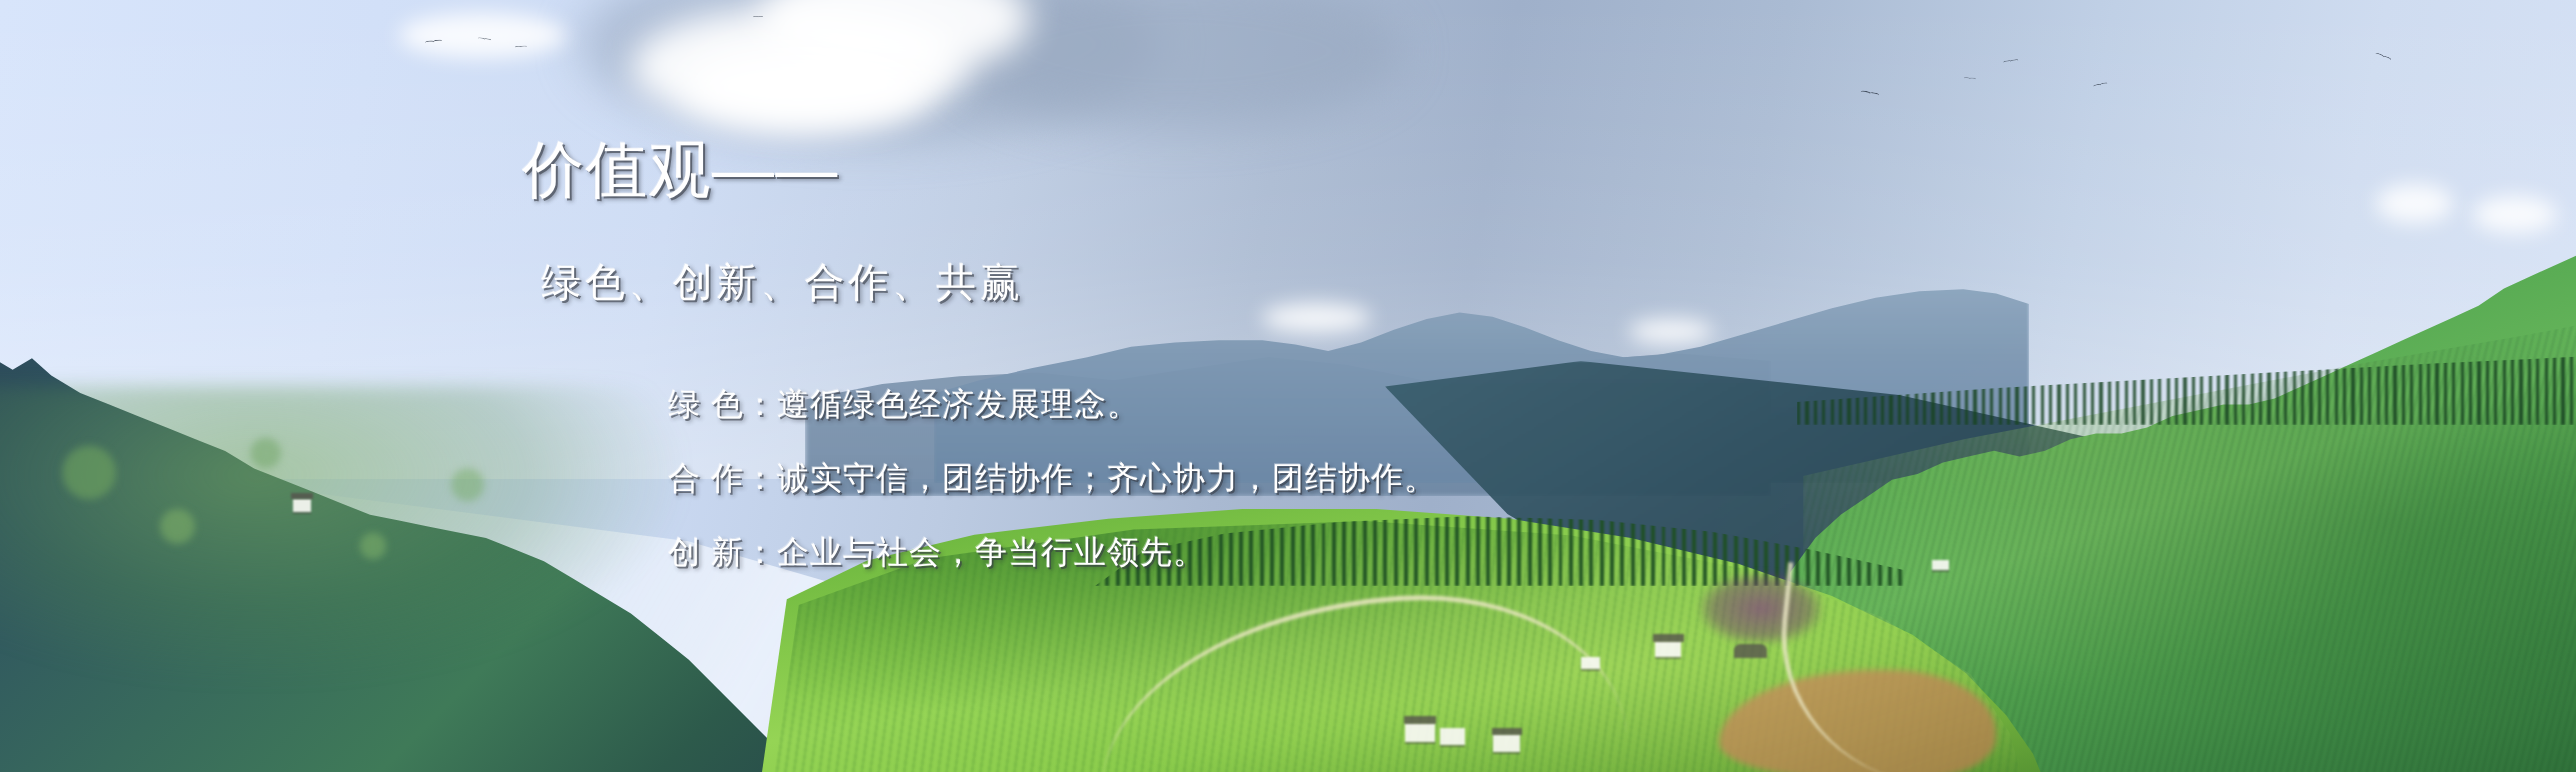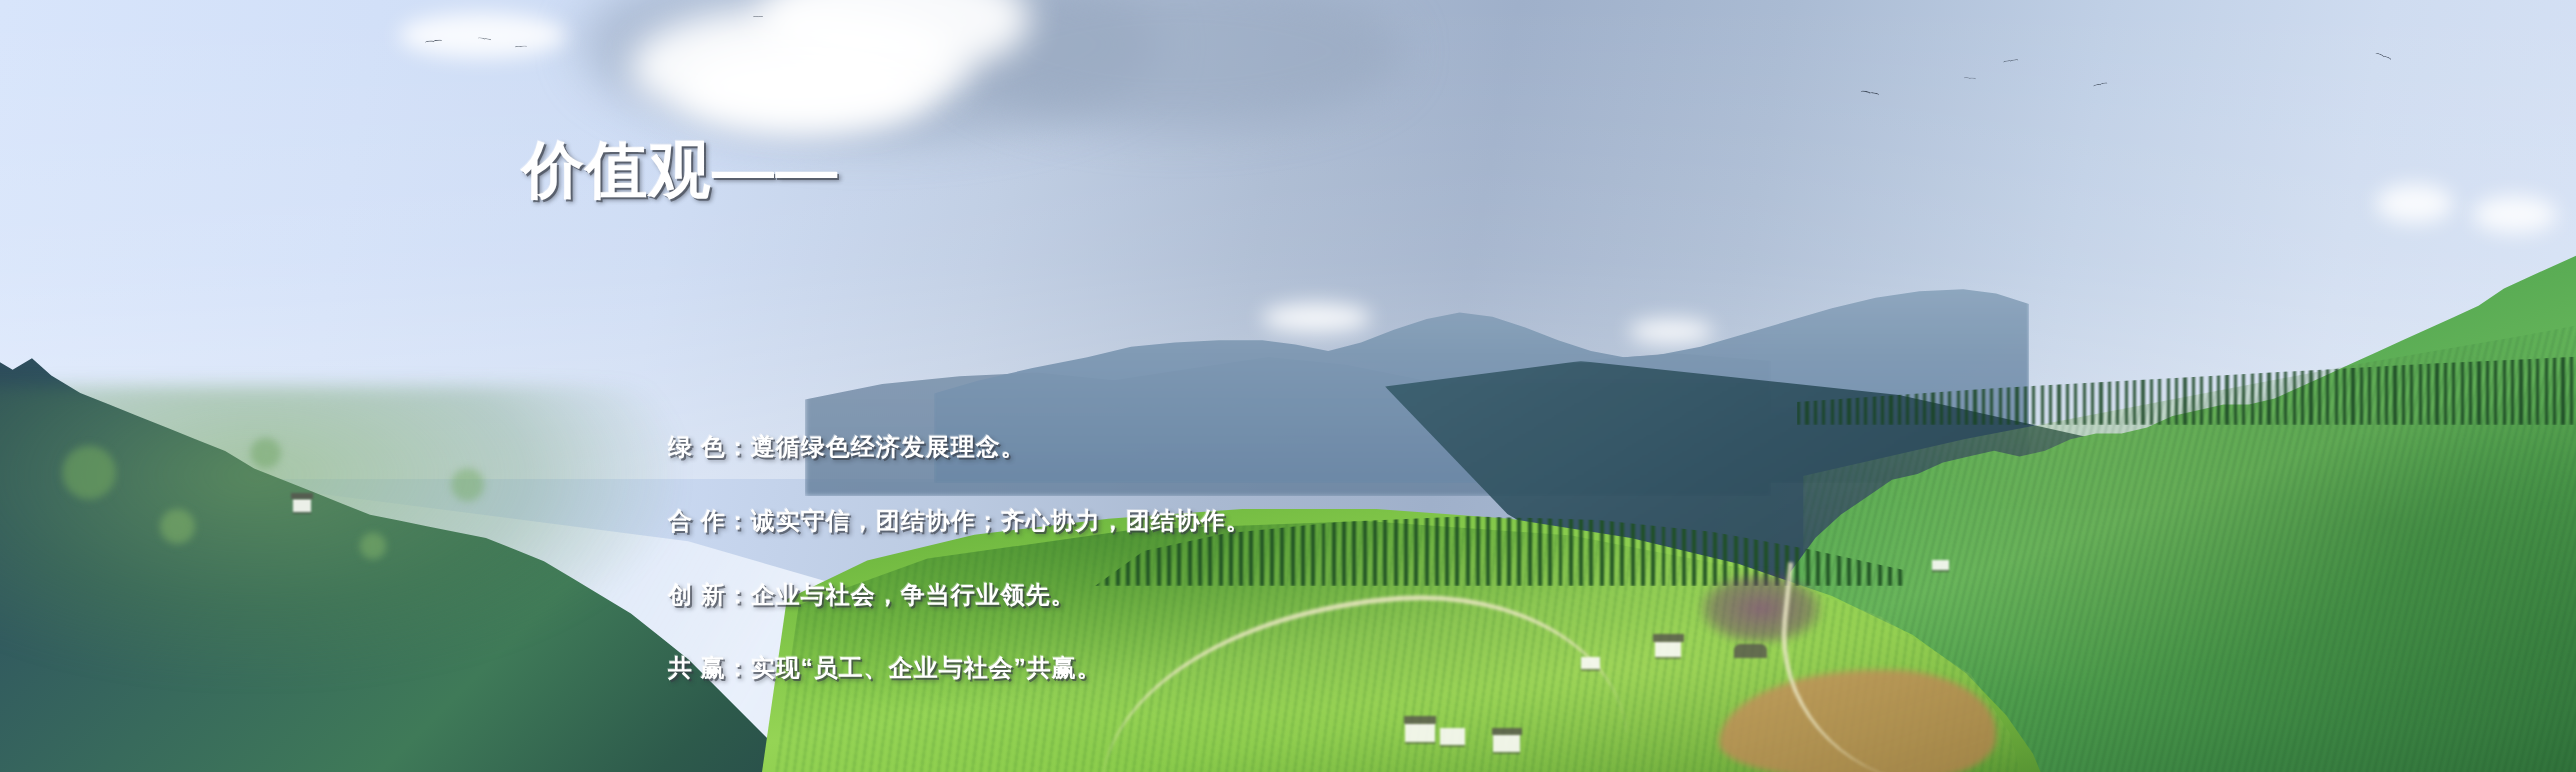--- a/index.html
+++ b/index.html
@@ -233,41 +233,40 @@
     position: absolute;
     background: rgba(86,84,78,0.80);
     filter: blur(0.9px);
   }
 
   
   .txt {
     position: absolute;
     color: #ffffff;
     white-space: pre;
-    font-weight: 700;
+    font-weight: 400;
     text-shadow:
       1.9px 1.9px 0 rgba(55,60,70,0.62),
       3.2px 3.2px 4.5px rgba(40,45,55,0.45),
       -0.6px -0.6px 0 rgba(255,255,255,0.35);
   }
   #title {
     left: 522px; top: 128px;
     font-size: 62px;
     letter-spacing: 1.3px;
   }
   #subtitle {
     left: 541px; top: 255px;
     font-size: 40px;
     letter-spacing: 3.9px;
   }
   .body-line {
-    font-size: 24px;
+    font-size: 32px;
     letter-spacing: 1px;
     left: 668px;
-    margin-top: 48px;
   }
   #line-0 { top: 383px; }
   #line-1 { top: 457px; }
   #line-2 { top: 531px; }
   #line-3 { top: 604px; }
 </style>
 </head>
 <body>
 
 <div id="stage">
@@ -326,23 +325,23 @@
   <div class="house" style="left:1655px; top:641px; width:26px; height:15.5px;"></div>
   <div class="house-dark" style="left:1653px; top:634px; width:31px; height:8.4px;"></div>
   <div class="house-dark" style="left:1734px; top:644px; width:33px; height:14px; border-radius:6.4px 6.4px 0 0;"></div>
   <div class="house" style="left:1581px; top:657px; width:19.3px; height:11.6px;"></div>
   <div class="house" style="left:1932px; top:560px; width:16.7px; height:10.3px;"></div>
   <div class="house" style="left:293px; top:499px; width:18px; height:13px;"></div>
   <div class="house-dark" style="left:291px; top:493px; width:22px; height:6.4px;"></div>
 
   <div class="txt" id="title">价值观——</div>
 
+  <div class="txt" id="subtitle">绿色、创新、合作、共赢</div>
 
   <div class="txt body-line" id="line-0">绿 色：遵循绿色经济发展理念。</div>
 
   <div class="txt body-line" id="line-1">合 作：诚实守信，团结协作；齐心协力，团结协作。</div>
 
   <div class="txt body-line" id="line-2">创 新：企业与社会，争当行业领先。</div>
 
-  <div class="txt body-line" id="line-3">共 赢：实现“员工、企业与社会”共赢。</div>
 
 </div>
 
 
 </body></html>

